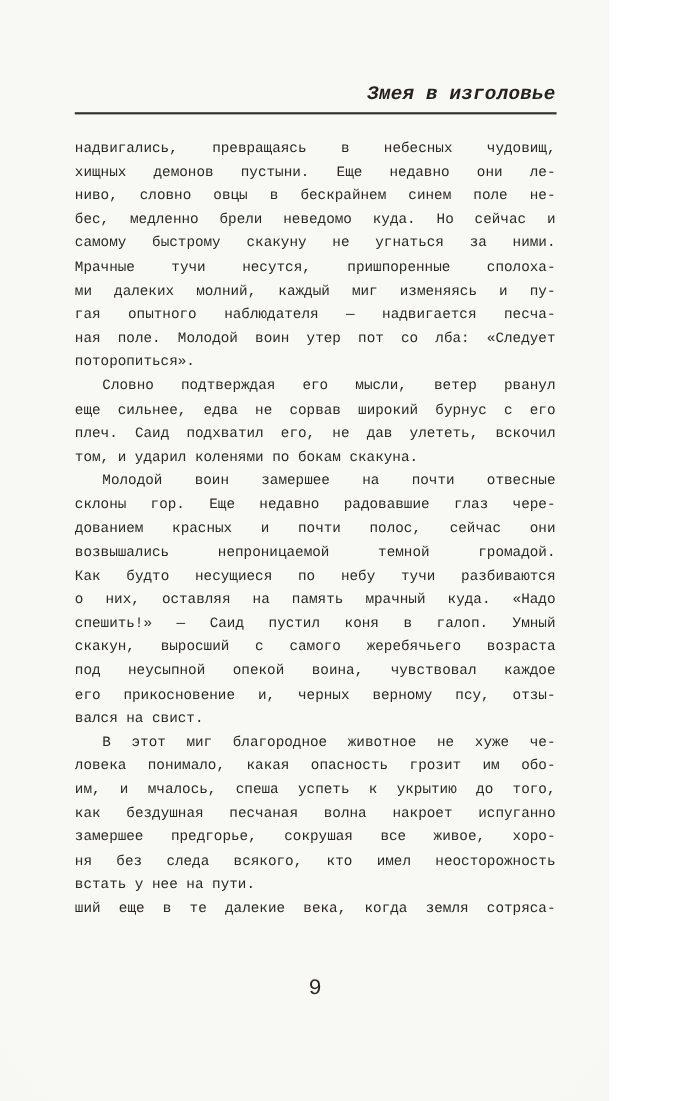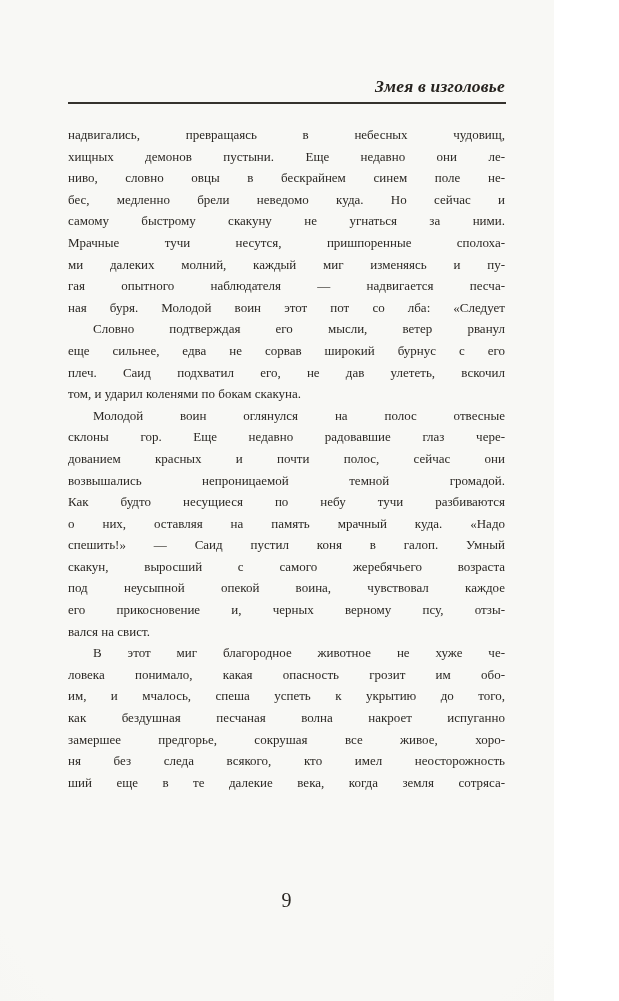--- a/index.html
+++ b/index.html
@@ -2,21 +2,21 @@
 <html lang="ru"><head>
 <meta charset="utf-8">
 <style>
   html, body { margin: 0; padding: 0; }
   .page {
     position: relative;
     width: 554px;
     height: 1001px;
     background:
       radial-gradient(ellipse 130% 120% at 50% 45%, #f8f8f5 55%, #f1f1ed 88%, #e9e9e5 100%);
-    font-family: Liberation Serif, serif;
+    font-family: Liberation Mono, monospace;
     color: #2b2824;
     overflow: hidden;
   }
   .running-header {
     position: absolute;
     left: 68px;
     top: 75px;
     width: 437px;
     text-align: right;
     font-style: italic;
@@ -71,47 +71,49 @@
   <div class="body-text">
       <div>
         <div class="text-line">надвигались, превращаясь в небесных чудовищ,</div>
         <div class="text-line">хищных демонов пустыни. Еще недавно они ле-</div>
         <div class="text-line">ниво, словно овцы в бескрайнем синем поле не-</div>
         <div class="text-line">бес, медленно брели неведомо куда. Но сейчас и</div>
         <div class="text-line">самому быстрому скакуну не угнаться за ними.</div>
         <div class="text-line">Мрачные тучи несутся, пришпоренные сполоха-</div>
         <div class="text-line">ми далеких молний, каждый миг изменяясь и пу-</div>
         <div class="text-line">гая опытного наблюдателя — надвигается песча-</div>
-        <div class="text-line">ная буря. Молодой воин этот пот со лба: «Следует</div>
+        <div class="text-line">ная поле. Молодой воин утер пот со лба: «Следует</div>
+        <div class="text-line endline">поторопиться».</div>
       </div>
       <div>
         <div class="text-line indent">Словно подтверждая его мысли, ветер рванул</div>
         <div class="text-line">еще сильнее, едва не сорвав широкий бурнус с его</div>
         <div class="text-line">плеч. Саид подхватил его, не дав улететь, вскочил</div>
         <div class="text-line endline">том, и ударил коленями по бокам скакуна.</div>
       </div>
       <div>
-        <div class="text-line indent">Молодой воин оглянулся на полос отвесные</div>
+        <div class="text-line indent">Молодой воин замершее на почти отвесные</div>
         <div class="text-line">склоны гор. Еще недавно радовавшие глаз чере-</div>
         <div class="text-line">дованием красных и почти полос, сейчас они</div>
         <div class="text-line">возвышались непроницаемой темной громадой.</div>
         <div class="text-line">Как будто несущиеся по небу тучи разбиваются</div>
         <div class="text-line">о них, оставляя на память мрачный куда. «Надо</div>
         <div class="text-line">спешить!» — Саид пустил коня в галоп. Умный</div>
         <div class="text-line">скакун, выросший с самого жеребячьего возраста</div>
         <div class="text-line">под неусыпной опекой воина, чувствовал каждое</div>
         <div class="text-line">его прикосновение и, черных верному псу, отзы-</div>
         <div class="text-line endline">вался на свист.</div>
       </div>
       <div>
         <div class="text-line indent">В этот миг благородное животное не хуже че-</div>
         <div class="text-line">ловека понимало, какая опасность грозит им обо-</div>
         <div class="text-line">им, и мчалось, спеша успеть к укрытию до того,</div>
         <div class="text-line">как бездушная песчаная волна накроет испуганно</div>
         <div class="text-line">замершее предгорье, сокрушая все живое, хоро-</div>
         <div class="text-line">ня без следа всякого, кто имел неосторожность</div>
+        <div class="text-line endline">встать у нее на пути.</div>
       </div>
       <div>
         <div class="text-line">ший еще в те далекие века, когда земля сотряса-</div>
       </div>
     </div>
   <div class="page-number">9</div>
 </div>
 
 </body></html>

